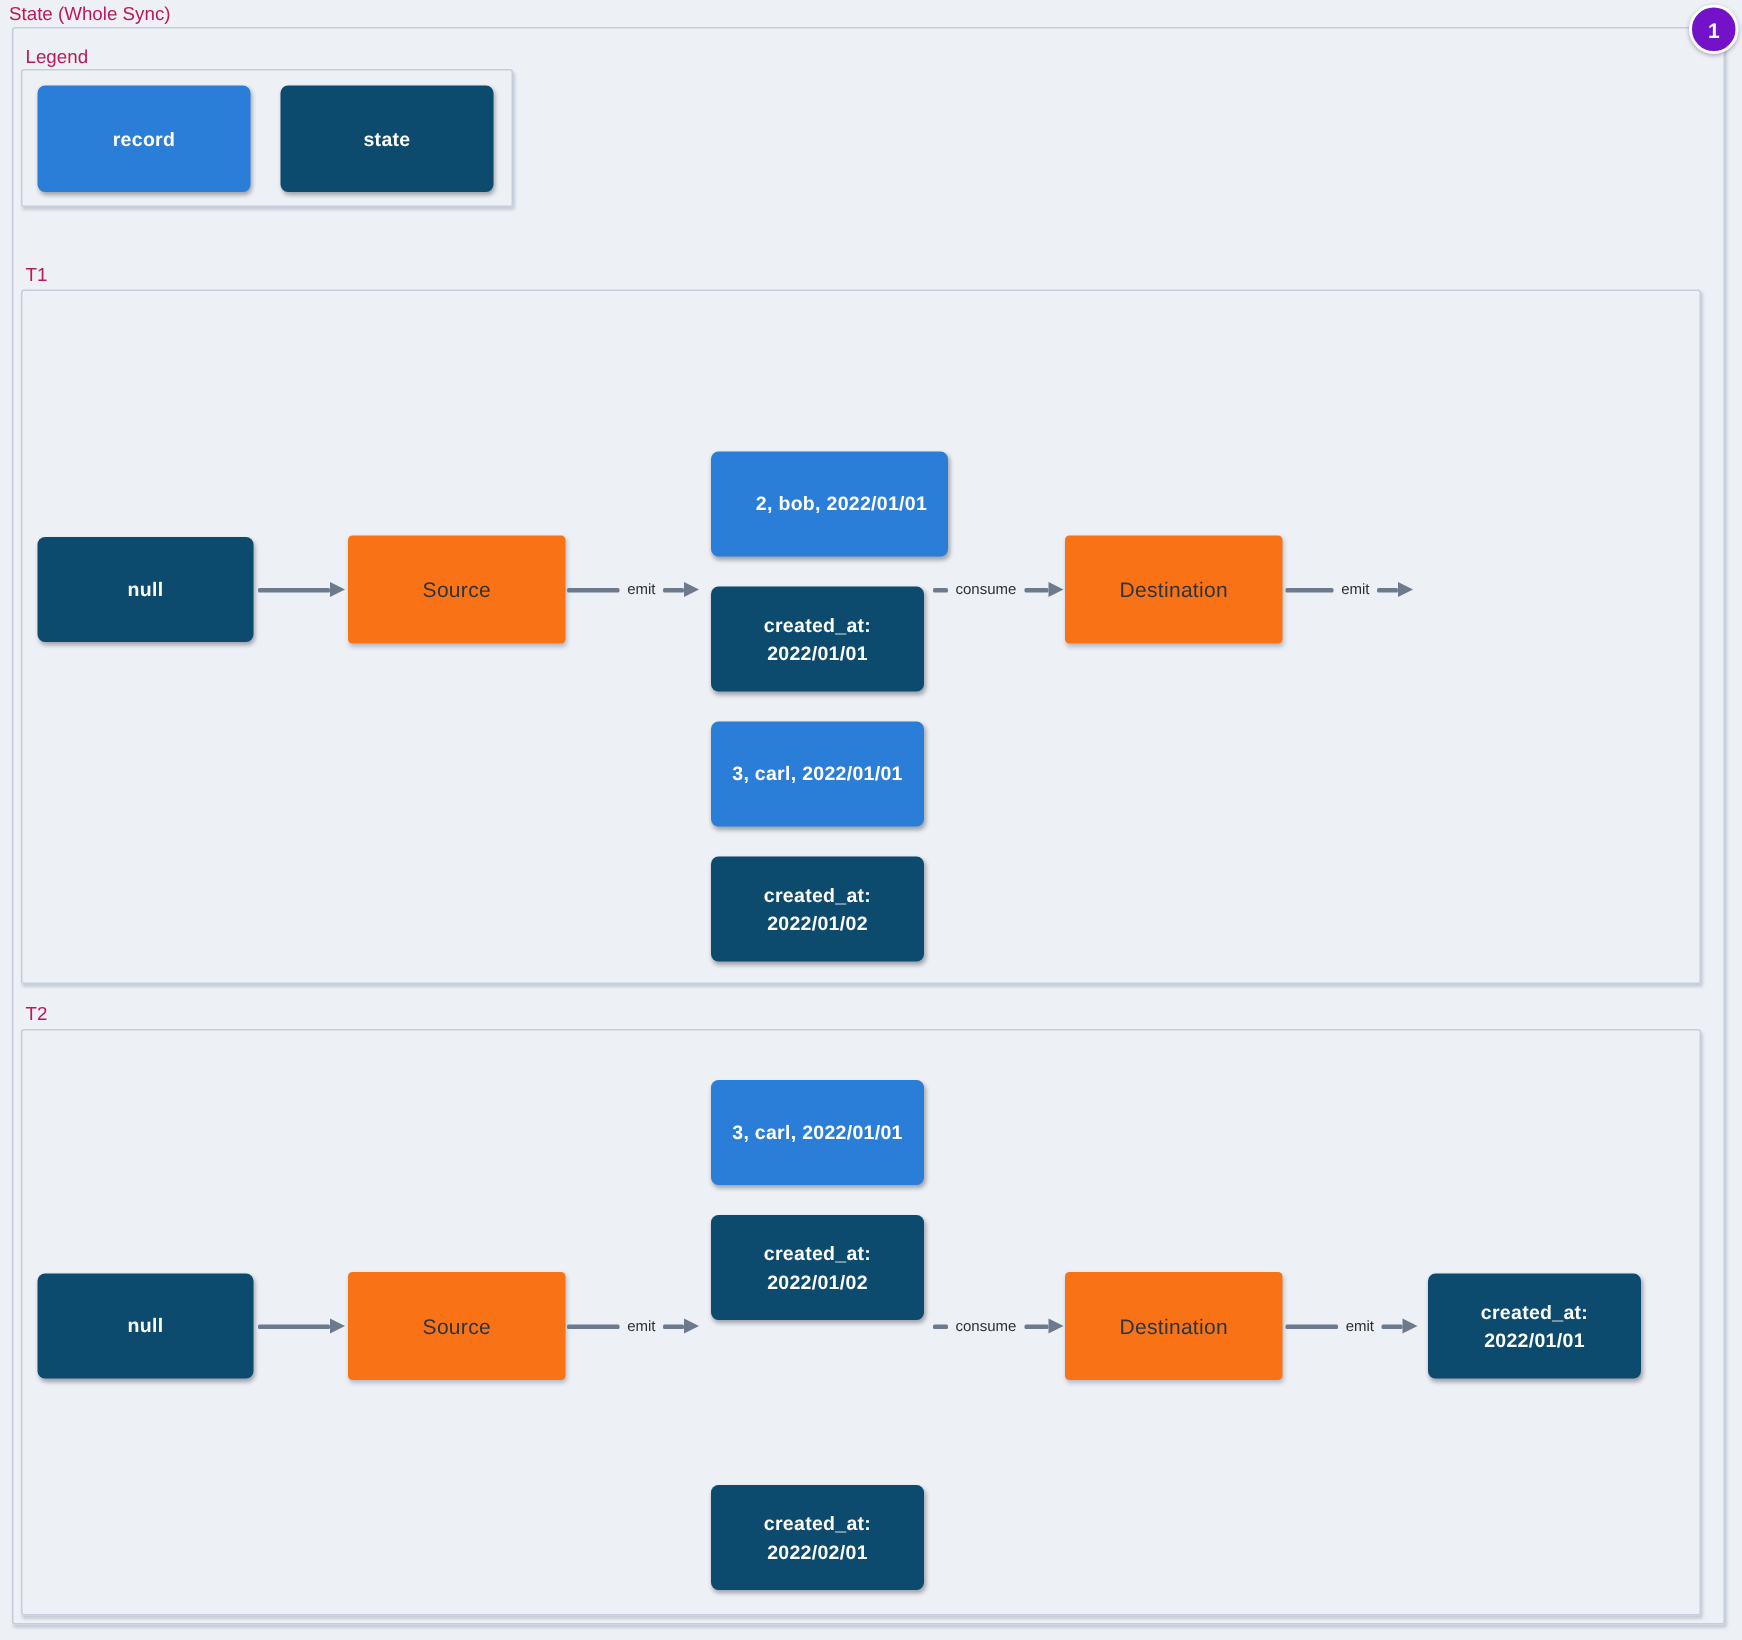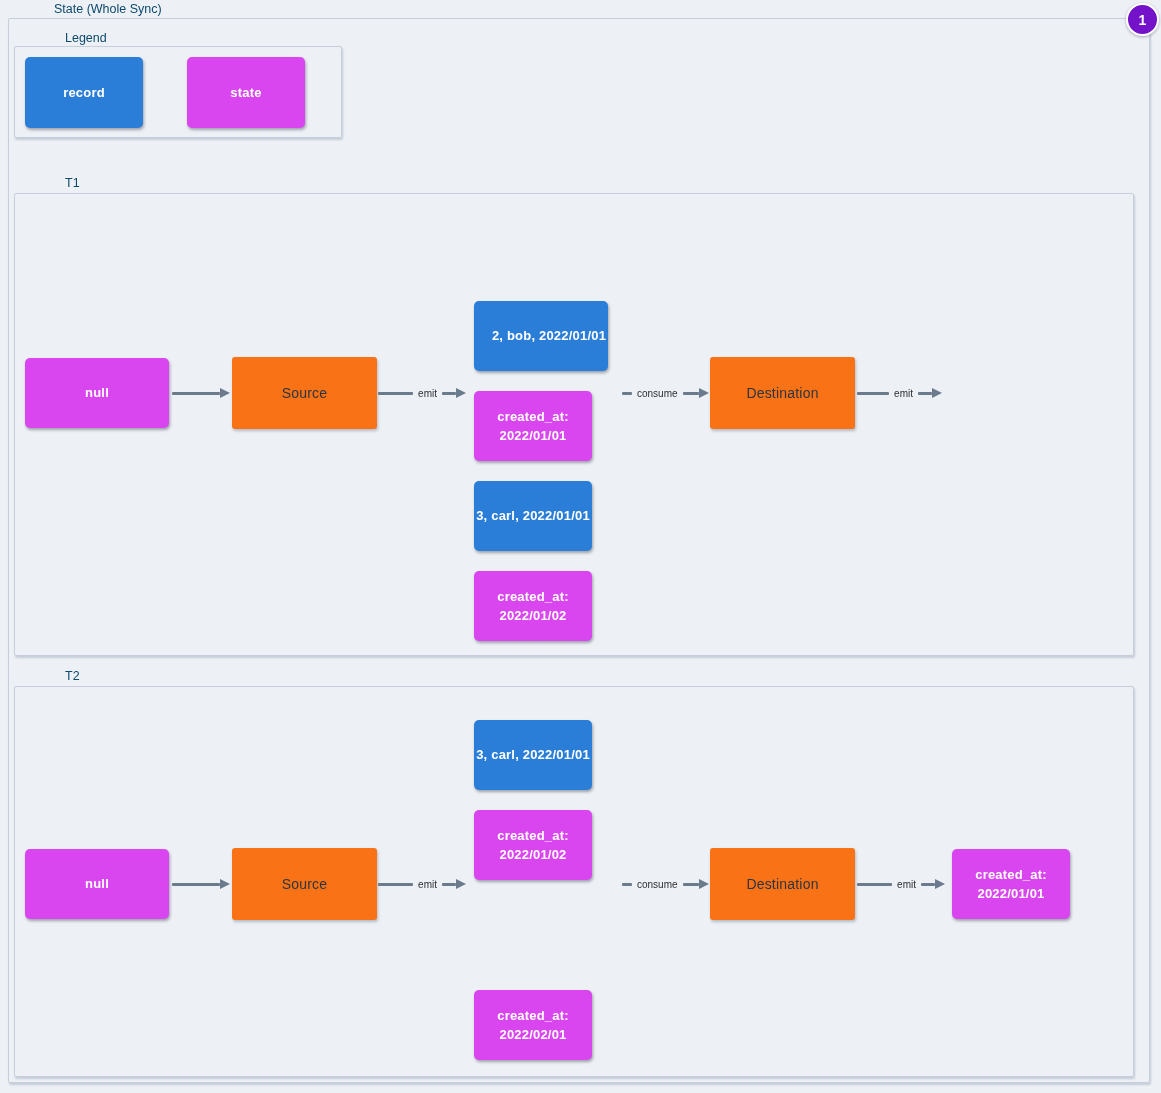--- a/index.html
+++ b/index.html
@@ -14,39 +14,38 @@
   .frame{
     position:absolute;
     border:1px solid #c6cfd9;
     border-radius:2px;
     box-shadow:1px 2px 2px rgba(140,155,178,.4);
     background:transparent;
   }
   .frame-label{
     position:absolute;
     font-size:12.5px;
-    color:#0c4a6e;
+    color:#be185d;
     white-space:nowrap;
-    margin-left:48px;
   }
 
   .node{
     position:absolute;
-    width:118px;height:70px;
+    width:142px;height:70px;
     display:flex;align-items:center;justify-content:center;
     text-align:center;
     font-size:13px;font-weight:700;color:#ffffff;
     border-radius:5px;
     box-shadow:1px 2px 3px rgba(25,35,55,.38);
     white-space:pre-line;
     line-height:1.5;
     letter-spacing:.2px;
   }
   .node.record{background:#2b7ed7;}
-  .node.state{background:#d946ef;}
+  .node.state{background:#0c4a6e;}
   .node.plain{
     background:#f97316;color:#2d3440;
     font-weight:500;font-size:14px;
     border-radius:3px;
     box-shadow:1px 2px 3px rgba(110,125,150,.45);
   }
 
   .edge{
     position:absolute;height:20px;
     display:flex;align-items:center;

